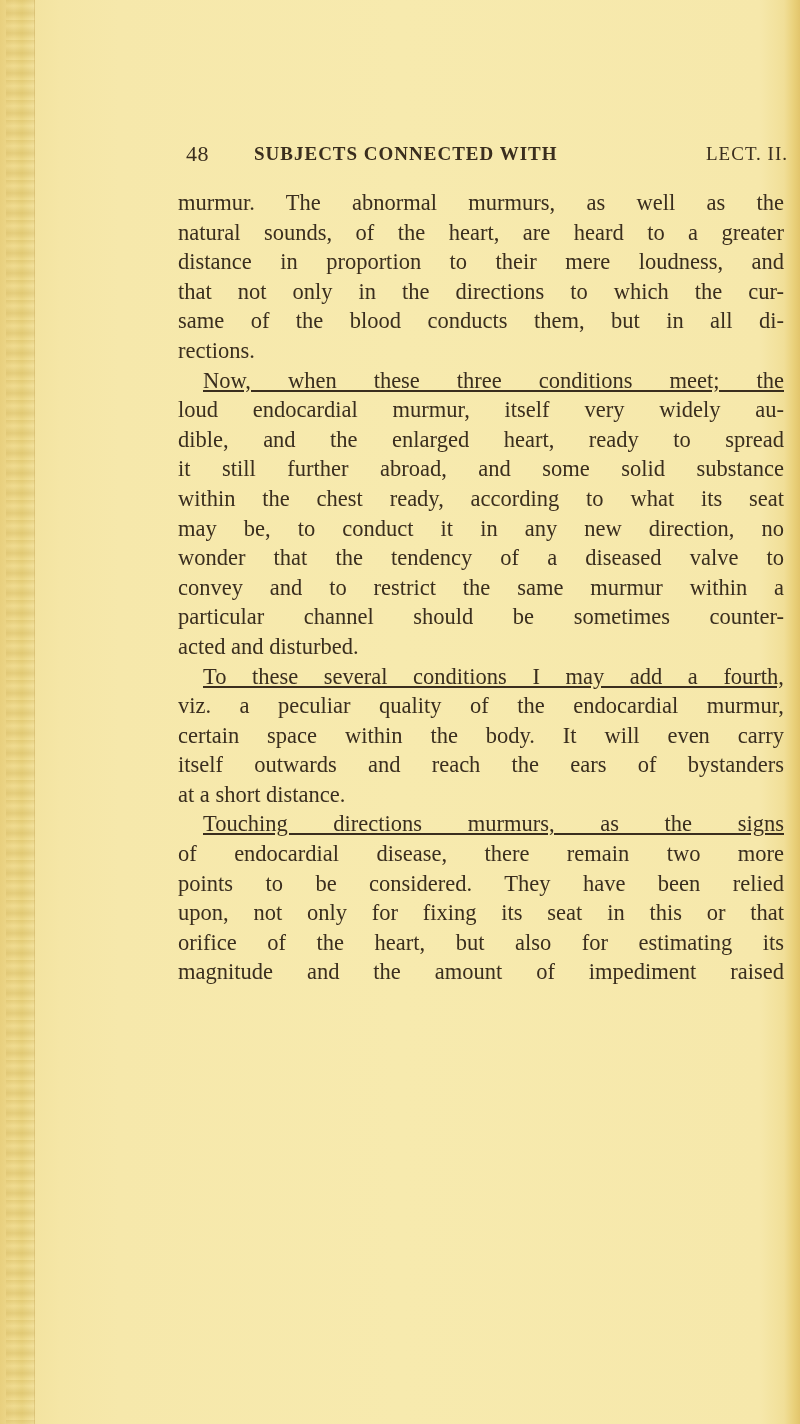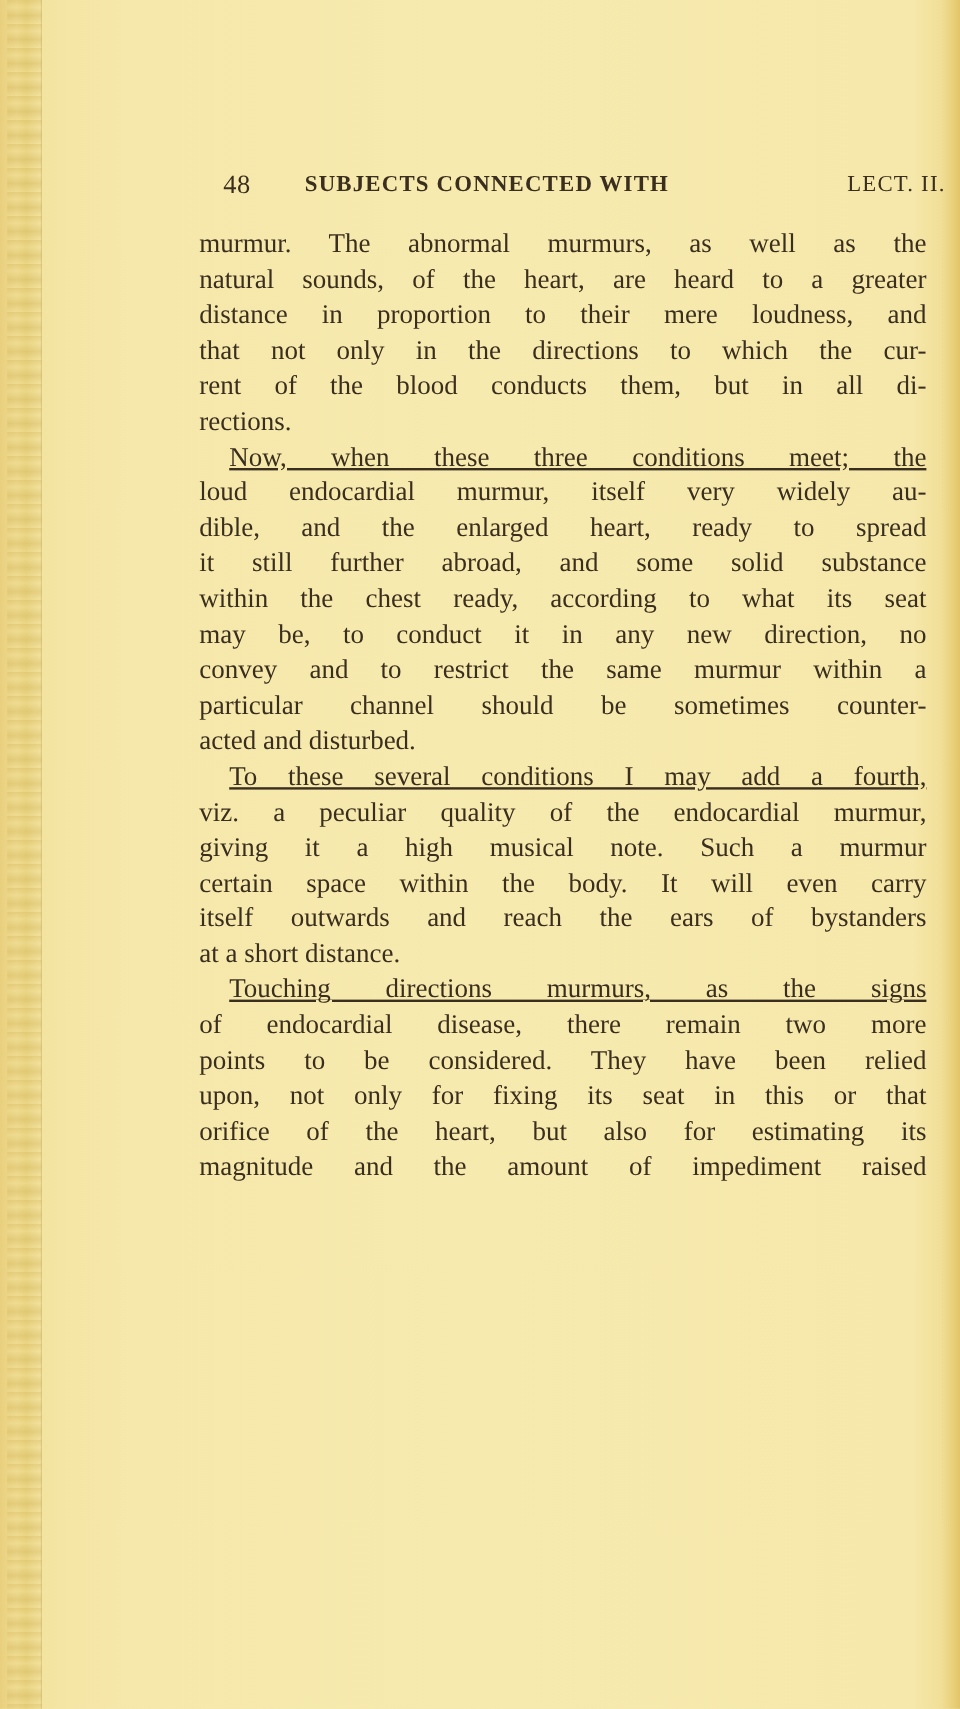--- a/index.html
+++ b/index.html
@@ -63,21 +63,21 @@
       position: absolute;
       right: 4px;
       top: 2px;
       text-transform: uppercase;
       font-size: 19px;
       letter-spacing: 1px;
     }
     .body-text {
       position: absolute;
       top: 188px;
-      left: 166px;
+      left: 178px;
       width: 606px;
       font-size: 22.5px;
       line-height: 29.6px;
     }
     .line {
       display: block;
       white-space: nowrap;
       text-align: justify;
       text-align-last: justify;
       height: 29.6px;
@@ -102,40 +102,40 @@
     <span class="lect">LECT. II.</span>
   </div>
 
   <div class="body-text">
 
     <div>
       <span class="line">murmur. The abnormal murmurs, as well as the</span>
       <span class="line">natural sounds, of the heart, are heard to a greater</span>
       <span class="line">distance in proportion to their mere loudness, and</span>
       <span class="line">that not only in the directions to which the cur-</span>
-      <span class="line">rent of the blood conducts them, but in all di-</span>
+      <span class="line">same of the blood conducts them, but in all di-</span>
       <span class="line last">rections.</span>
     </div>
 
     <div>
       <span class="line indent">Now, when these three conditions meet; the</span>
       <span class="line">loud endocardial murmur, itself very widely au-</span>
       <span class="line">dible, and the enlarged heart, ready to spread</span>
       <span class="line">it still further abroad, and some solid substance</span>
       <span class="line">within the chest ready, according to what its seat</span>
       <span class="line">may be, to conduct it in any new direction, no</span>
+      <span class="line">wonder that the tendency of a diseased valve to</span>
       <span class="line">convey and to restrict the same murmur within a</span>
       <span class="line">particular channel should be sometimes counter-</span>
       <span class="line last">acted and disturbed.</span>
     </div>
 
     <div>
       <span class="line indent">To these several conditions I may add a fourth,</span>
       <span class="line">viz. a peculiar quality of the endocardial murmur,</span>
-      <span class="line">giving it a high musical note. Such a murmur</span>
       <span class="line">certain space within the body. It will even carry</span>
       <span class="line">itself outwards and reach the ears of bystanders</span>
       <span class="line last">at a short distance.</span>
     </div>
 
     <div>
       <span class="line indent">Touching directions murmurs, as the signs</span>
       <span class="line">of endocardial disease, there remain two more</span>
       <span class="line">points to be considered. They have been relied</span>
       <span class="line">upon, not only for fixing its seat in this or that</span>

